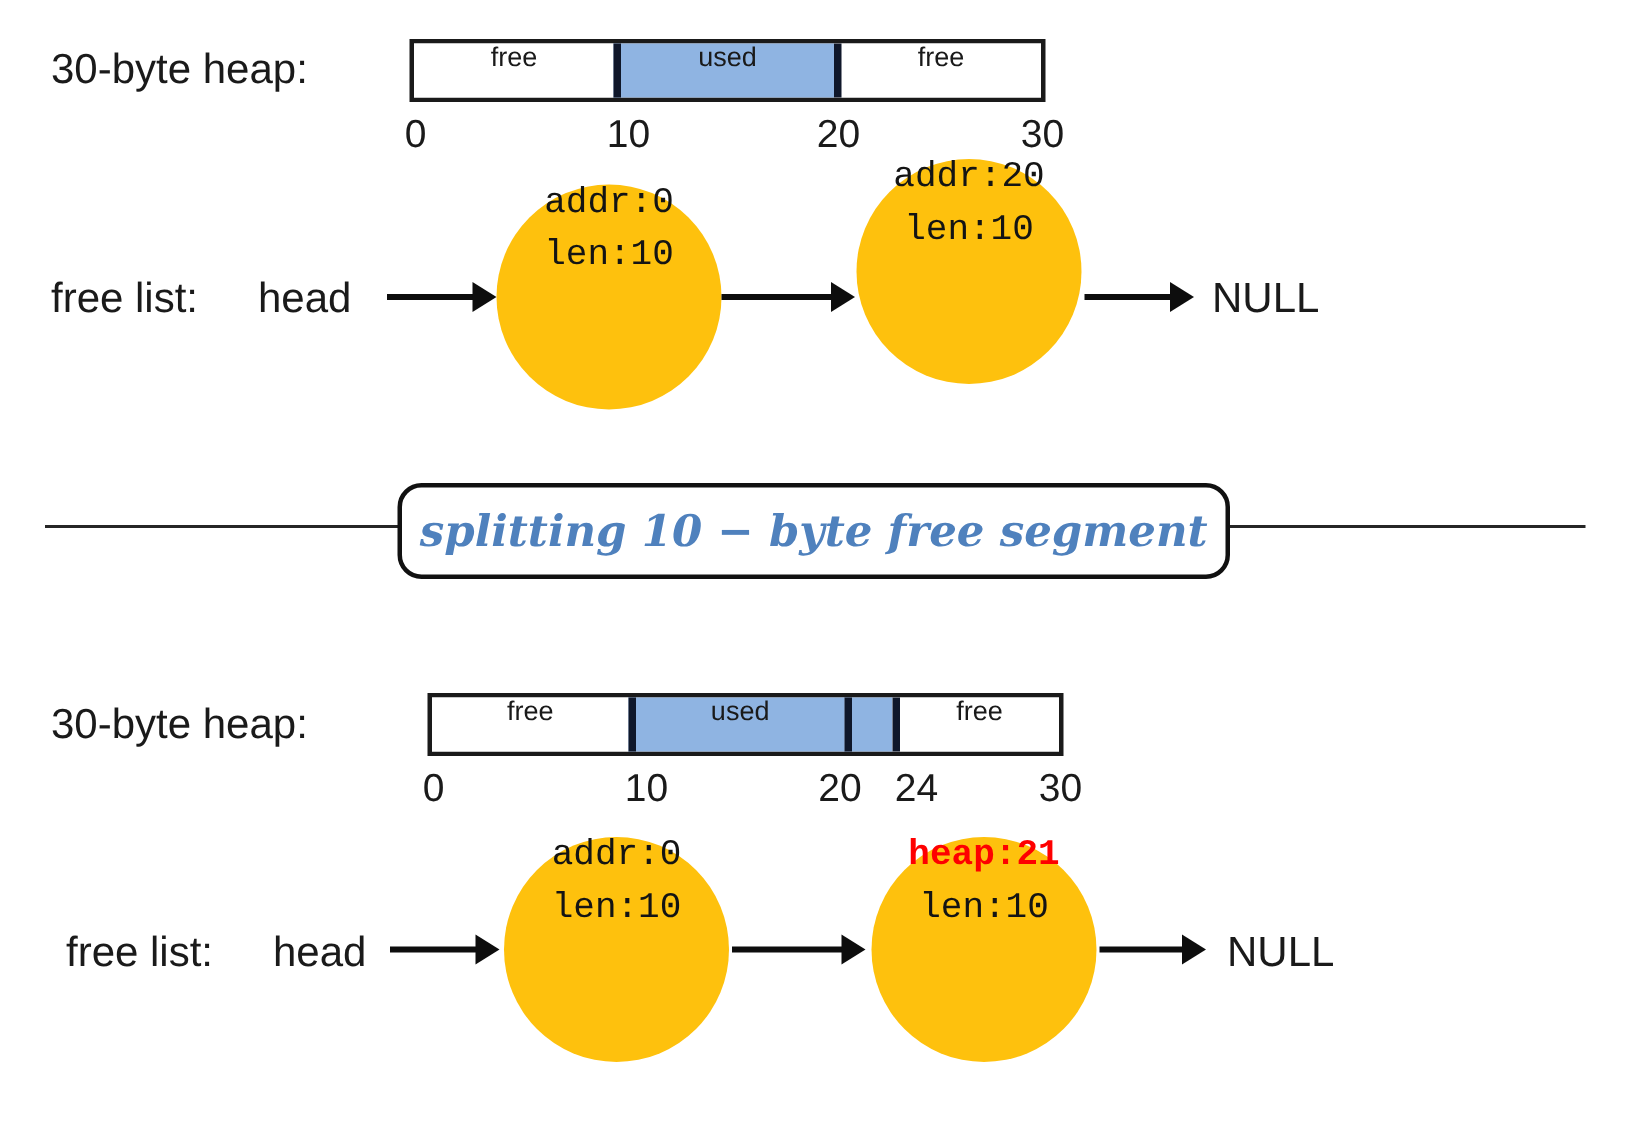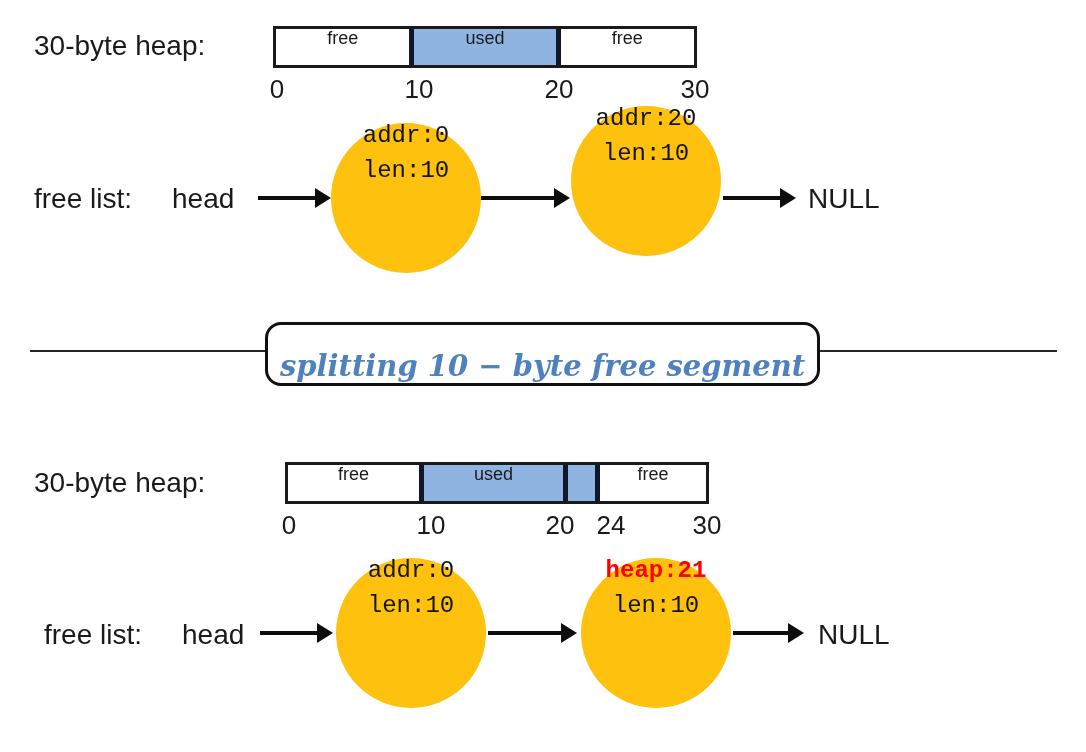--- a/index.html
+++ b/index.html
@@ -23,21 +23,21 @@
   
   .node{position:absolute;width:150px;height:150px;border-radius:50%;
         background:var(--node-fill,#fec10d);display:flex;flex-direction:column;
         align-items:center;justify-content:flex-start;gap:9px;
         font-family:"Liberation Mono","DejaVu Sans Mono",monospace;font-size:24px;color:#141414;}
   .node span{line-height:1.1;white-space:nowrap;}
   .node .hl{color:var(--highlight,#fe0000);font-weight:bold;}
   
   .rule{position:absolute;height:2px;background:#262626;}
   .banner-box{position:absolute;box-sizing:border-box;border:3px solid #111;border-radius:16px;
-        background:#fff;display:flex;align-items:flex-end;justify-content:center;}
+        background:#fff;display:flex;align-items:center;justify-content:center;}
   .banner-text{font-family:"DejaVu Serif","Liberation Serif",serif;font-style:italic;font-weight:bold;
         font-size:29px;color:var(--banner-text,#4f81bd);white-space:nowrap;}
 </style>
 </head>
 <body>
 
 <div id="canvas">
 
   <div class="abs lbl" style="left:34px;top:30px;">30-byte heap:</div>
 

